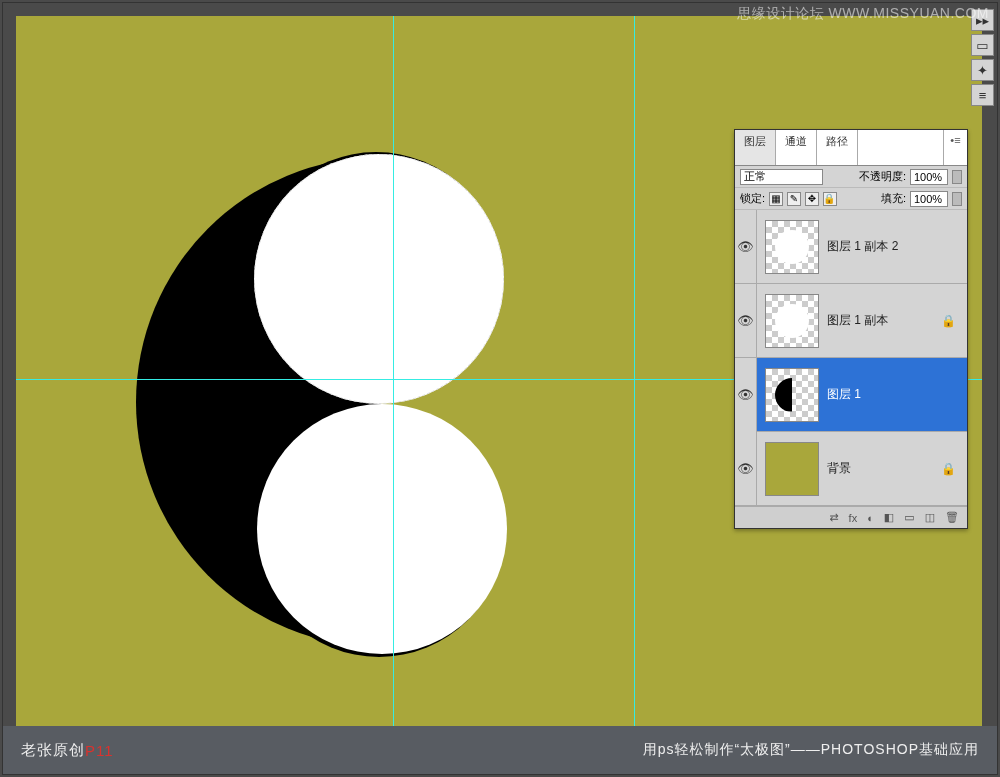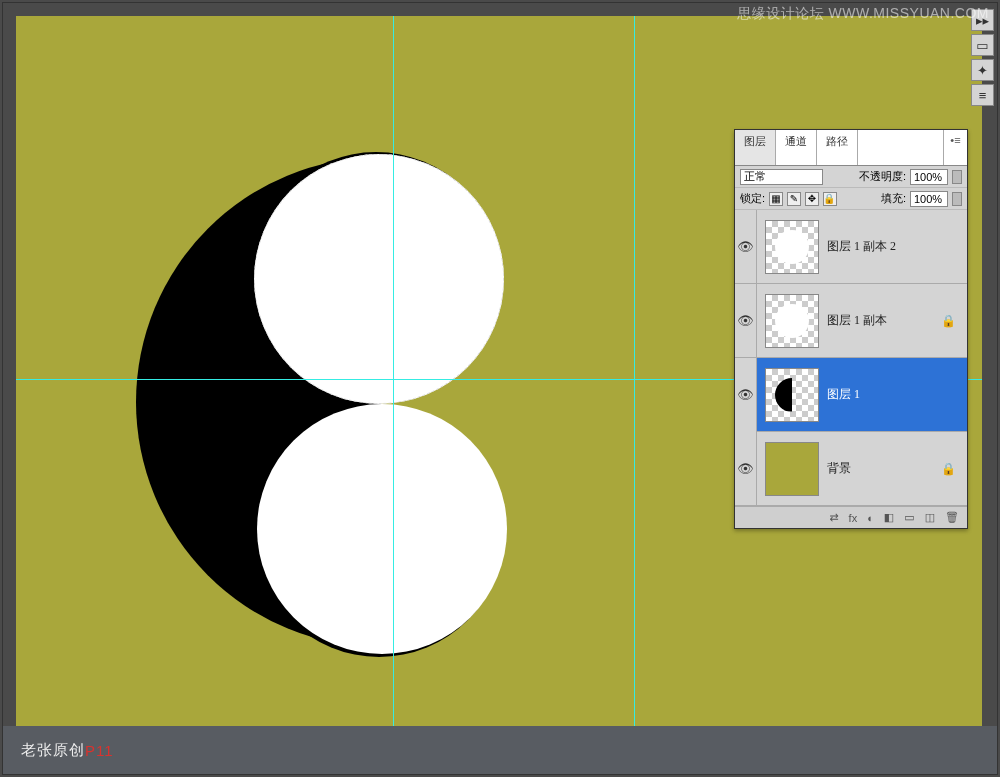--- a/index.html
+++ b/index.html
@@ -43,21 +43,21 @@
   .layer { display:flex; align-items:center; height:74px; border-bottom:1px solid #aaa; background:#d4d4d4; }
   .layer.selected { background:#2d72d6; color:#fff; }
   .layer.selected .lname{ color:#fff;}
   .eye { width:22px; height:74px; border-right:1px solid #aaa; display:flex; align-items:center; justify-content:center; color:#333; font-size:13px;}
   .thumb { width:54px; height:54px; margin:0 8px; border:1px solid #888; background:
      repeating-conic-gradient(#ccc 0 25%, #fff 0 50%);
      background-size:12px 12px; display:flex; align-items:center; justify-content:center;}
   .thumb .t-olive{ width:100%; height:100%; background:#a9a73b;}
   .thumb .t-white{ width:34px; height:34px; border-radius:50%; background:#fff;}
   .thumb .t-half { width:34px; height:34px; border-radius:50%; background:#000; clip-path: inset(0 50% 0 0);}
-  .lname{ font-size:12px; color:#222; flex:1;font-family:Liberation Serif, serif;}
+  .lname{ font-size:12px; color:#222; flex:1;}
   .lock{ width:20px; text-align:center; font-size:12px; color:#555; margin-right:8px;}
 
   .panel-bottom { height:22px; border-top:1px solid #aaa; background:#cfcfcf; display:flex; align-items:center; gap:10px; padding:0 8px; font-size:11px; color:#555; justify-content:flex-end;}
   .panel-bottom span{ cursor:default;}
 
   
   .footer { position:absolute; left:0; bottom:0; width:100%; height:48px; background:#585c62; display:flex; align-items:center; padding:0 18px; color:#eee; font-size:15px; letter-spacing:1px;}
   .footer .p11 { color:#d9322e; margin-right:auto;}
   .footer .right { margin-left:auto; font-size:14px;}
 
@@ -158,15 +158,16 @@
       <span>◫</span>
       <span>🗑</span>
     </div>
   </div>
 
   <div class="wm">思缘设计论坛  WWW.MISSYUAN.COM</div>
 
   <div class="footer">
     <span>老张原创</span>
     <span class="p11">P11</span>
+    <span class="right">用ps轻松制作“太极图”——PHOTOSHOP基础应用</span>
   </div>
 
 </div>
 
 </body></html>

